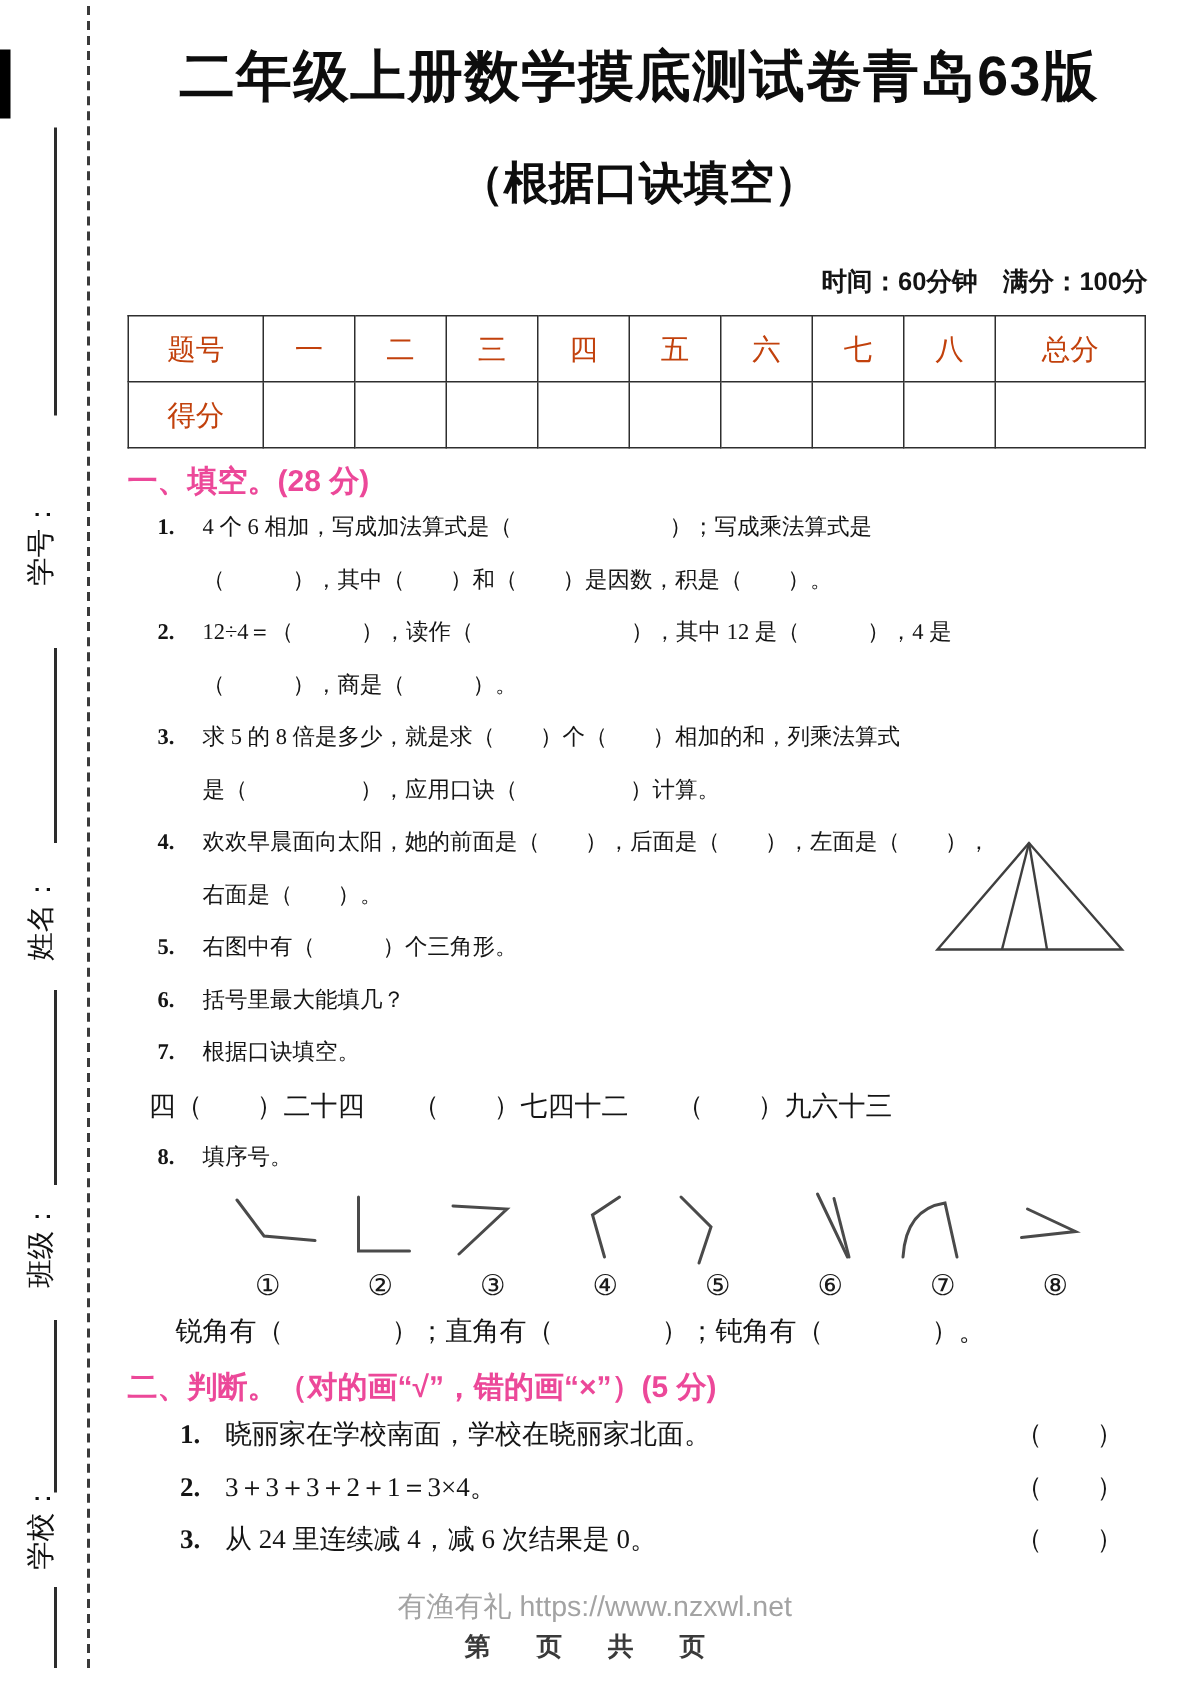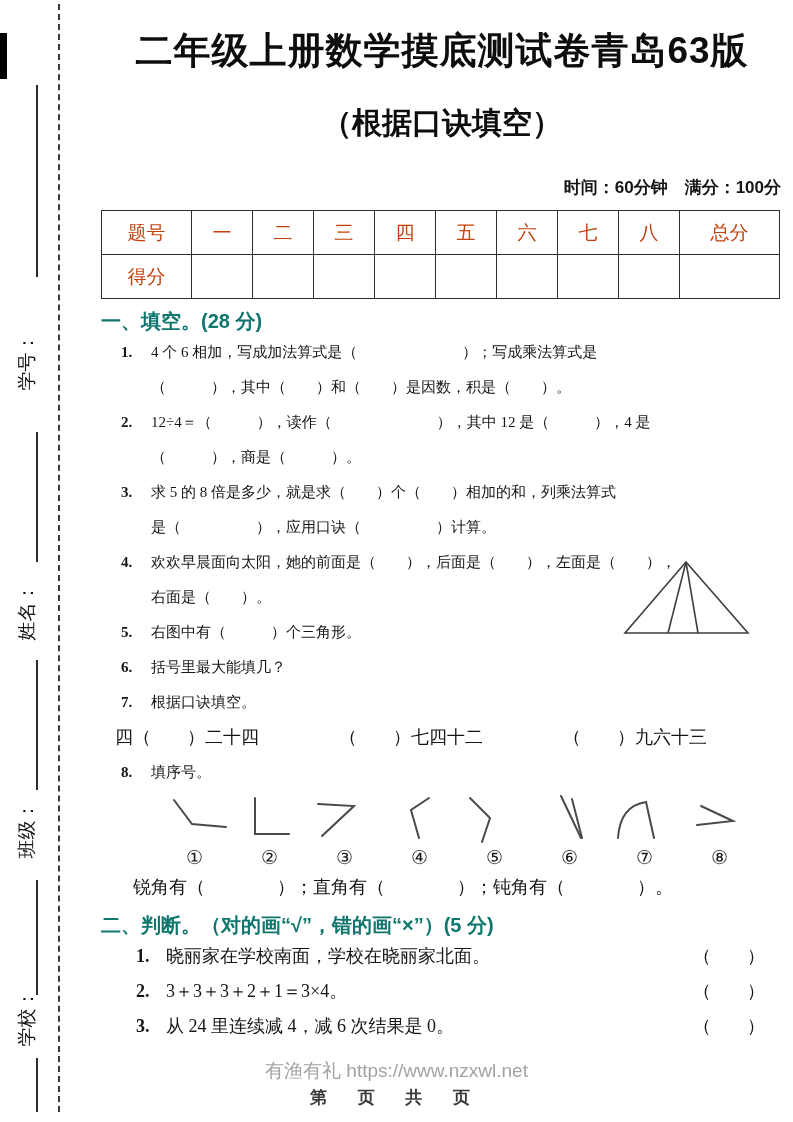--- a/index.html
+++ b/index.html
@@ -16,21 +16,21 @@
   .print-mark { position:absolute; left:0; top:33px; width:7px; height:46px; background:#000; }
   .seal-dashed { position:absolute; left:58px; top:4px; height:1108px; border-left:2px dashed #3a3a3a; }
   .seal-blank { position:absolute; left:36px; width:0; border-left:2px solid #2c2c2c; }
   .seal-label {
     position:absolute; left:-15px; width:82px; height:24px;
     text-align:center; font-size:19px; color:#111;
     transform:rotate(-90deg);
     font-family:"Liberation Serif","DejaVu Serif",serif;
   }
   
-  .content { position:absolute; left:101px; top:0; width:682px; }
+  .content { position:absolute; left:85px; top:0; width:682px; }
   .title {
     margin-top:26px; line-height:50px; text-align:center;
     font-size:37px; font-weight:700; letter-spacing:1px;
     font-family:"Liberation Sans","DejaVu Sans",sans-serif; color:#0d0d0d;
   }
   .subtitle {
     margin-top:26px; line-height:42px; text-align:center;
     font-size:30px; font-weight:700;
     font-family:"Liberation Sans","DejaVu Sans",sans-serif; color:#0d0d0d;
   }
@@ -40,29 +40,29 @@
     font-family:"Liberation Sans","DejaVu Sans",sans-serif; color:#141414;
   }
   table.score { border-collapse:collapse; margin-top:10px; table-layout:fixed; width:678px; }
   table.score td {
     border:1.8px solid #2e2e2e; height:44px; text-align:center;
     font-size:19px; color:#c2410c; font-family:"Liberation Serif","DejaVu Serif",serif;
   }
   td.c-first { width:90px; } td.c-num { width:61px; } td.c-total { width:100px; }
   .section-title {
     margin-top:8px; line-height:28px; font-size:20px; font-weight:700;
-    font-family:"Liberation Sans","DejaVu Sans",sans-serif; color:#0f766e;
+    font-family:"Liberation Sans","DejaVu Sans",sans-serif; color:#ec4899;
     white-space:pre-wrap;
   }
   .qline { line-height:35px; font-size:15px; white-space:pre-wrap; }
   .qline .qnum { display:inline-block; width:30px; margin-left:20px; font-weight:700; }
   .qline.cont { padding-left:50px; }
   .inline-row { line-height:35px; font-size:18px; display:flex; white-space:pre-wrap; }
   .row-q6 { padding-left:32px; gap:58px; }
-  .row-q7 { padding-left:14px; gap:80px;align-items:flex-end; }
+  .row-q7 { padding-left:14px; gap:32px;align-items:flex-end; }
   .row-ans { padding-left:32px; }
   
   .figures { margin-left:56px; margin-top:4px; display:flex; }
   .fig-cell { width:75px; display:flex; flex-direction:column; align-items:center; }
   .fig-cell svg { display:block; }
   .fig-label { margin-top:2px; font-size:19px; line-height:24px; color:#1a1a1a; }
   
   .judge-line { display:flex; line-height:35px; font-size:18px; white-space:pre-wrap; }
   .judge-line .qnum { display:inline-block; width:30px; margin-left:35px; font-weight:700; }
   .judge-text { flex:1; }

